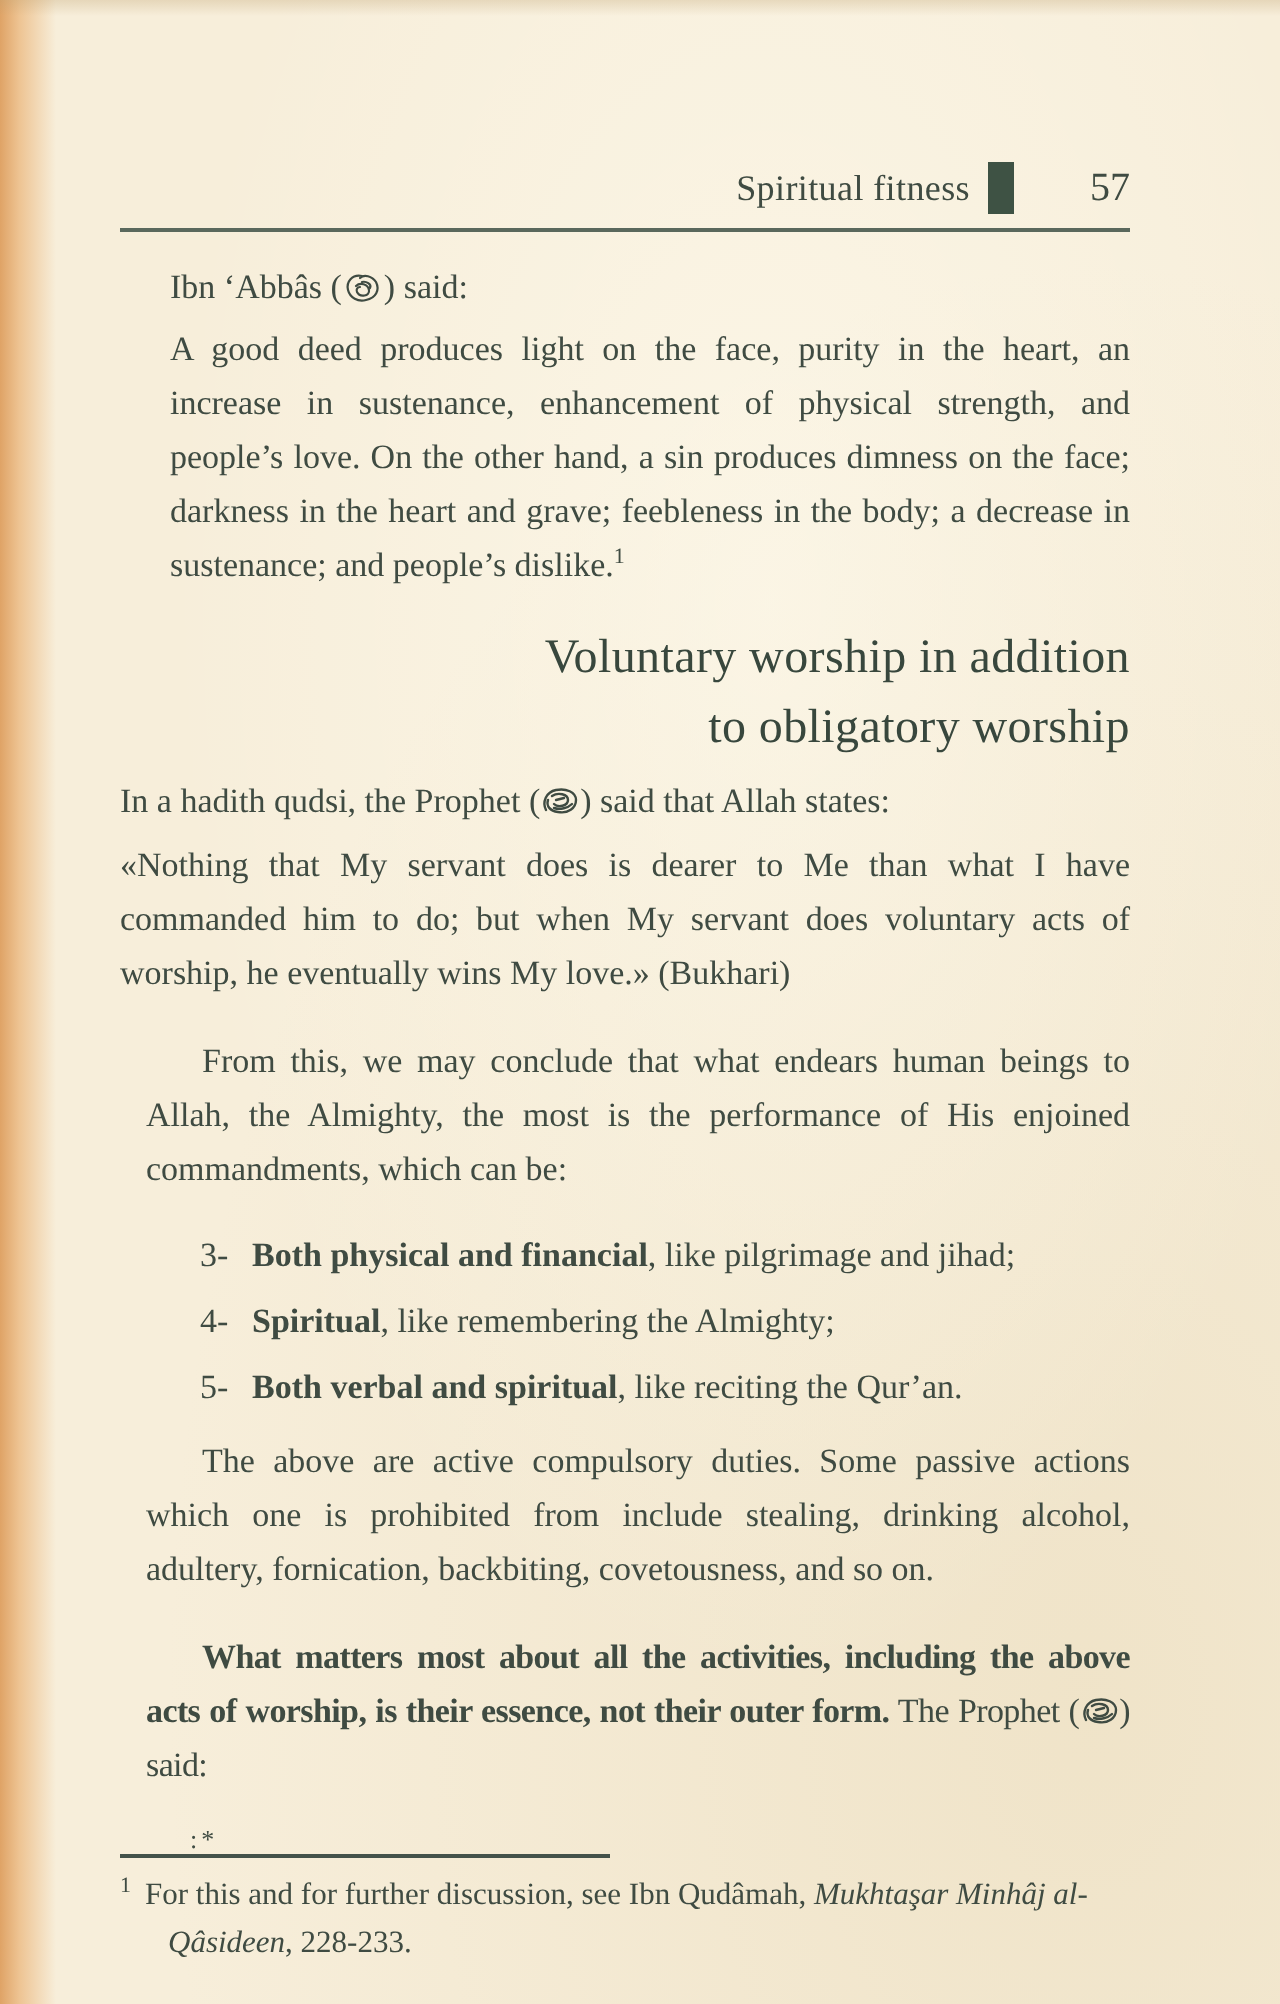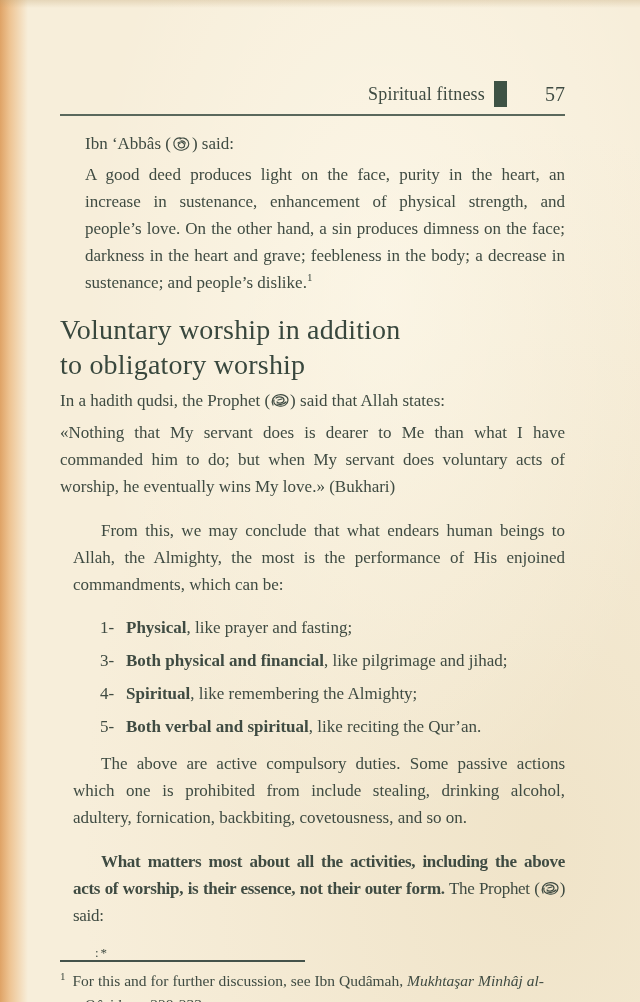--- a/index.html
+++ b/index.html
@@ -33,21 +33,21 @@
   .accent-block{width:13px;height:26px;background:#3e5244;}
   .page-number{font-size:20px;margin-left:29px;}
   .header-rule{border:0;border-top:2px solid #5a685c;margin:6px 0 0 0;}
 
   
   .body-text{font-size:17px;line-height:27px;text-align:justify;}
   .attribution{margin:18px 0 0 25px;font-size:17px;}
   .quote{margin:7px 0 0 25px;width:480px;}
   sup{font-size:11px;line-height:0;vertical-align:super;}
 
-  .section-heading{margin:16px 0 0 0;font-size:28px;line-height:35px;font-weight:normal;color:#38473d;letter-spacing:.2px;}
+  .section-heading{margin:16px 0 0 0;font-size:24px;line-height:35px;font-weight:normal;color:#38473d;letter-spacing:.2px;text-align:right;}
 
   .intro{margin-top:9px;font-size:17px;}
   .hadith{margin-top:8px;}
   .indent-para{margin-top:11px;text-indent:28px;margin-left:13px;}
 
   .list{margin:9px 0 0 40px;}
   .list-item{font-size:17px;line-height:25px;margin-bottom:8px;}
   .list-num{display:inline-block;width:26px;}
   .list-bold{font-weight:bold;}
   .italic{font-style:italic;}
@@ -101,21 +101,20 @@
             <path d="M6,6 C9,4 14,5 14,8 C14,11 9,12 7,10"></path>
             <path d="M8,8 L12,7 M7,12 C10,13 14,12 16,10"></path>
           </svg></span><span>) said that Allah states:</span>
     </div>
 
     <p class="body-text hadith">«Nothing that My servant does is dearer to Me than what I have commanded him to do; but when My servant does voluntary acts of worship, he eventually wins My love.» (Bukhari)</p>
 
     <p class="body-text indent-para">From this, we may conclude that what endears human beings to Allah, the Almighty, the most is the performance of His enjoined commandments, which can be:</p>
 
     <div class="list">
-      <div class="list-item"><span class="list-num">1-</span><span class="list-bold">Physical</span><span>, like prayer and fasting;</span><span class="italic"></span><span></span></div>
       <div class="list-item"><span class="list-num">3-</span><span class="list-bold">Both physical and financial</span><span>, like pilgrimage and jihad;</span><span class="italic"></span><span></span></div>
       <div class="list-item"><span class="list-num">4-</span><span class="list-bold">Spiritual</span><span>, like remembering the Almighty;</span><span class="italic"></span><span></span></div>
       <div class="list-item"><span class="list-num">5-</span><span class="list-bold">Both verbal and spiritual</span><span>, like reciting the Qur’an.</span><span class="italic"></span><span></span></div>
     </div>
 
     <p class="body-text indent-para">The above are active compulsory duties. Some passive actions which one is prohibited from include stealing, drinking alcohol, adultery, fornication, backbiting, covetousness, and so on.</p>
 
     <p class="body-text indent-para essence"><span class="bold">What matters most about all the activities, including the above acts of worship, is their essence, not their outer form.</span><span> The Prophet (</span><span class="honorific"><svg width="20" height="17" viewBox="0 0 20 17" fill="none" stroke="#3f4b42" stroke-width="1.2" stroke-linecap="round">
             <path d="M3,13 C1,9 3,4 8,3 C13,2 18,4 18,8 C18,12 14,15 9,14 C5,13.5 3,11 4,8"></path>
             <path d="M6,6 C9,4 14,5 14,8 C14,11 9,12 7,10"></path>

